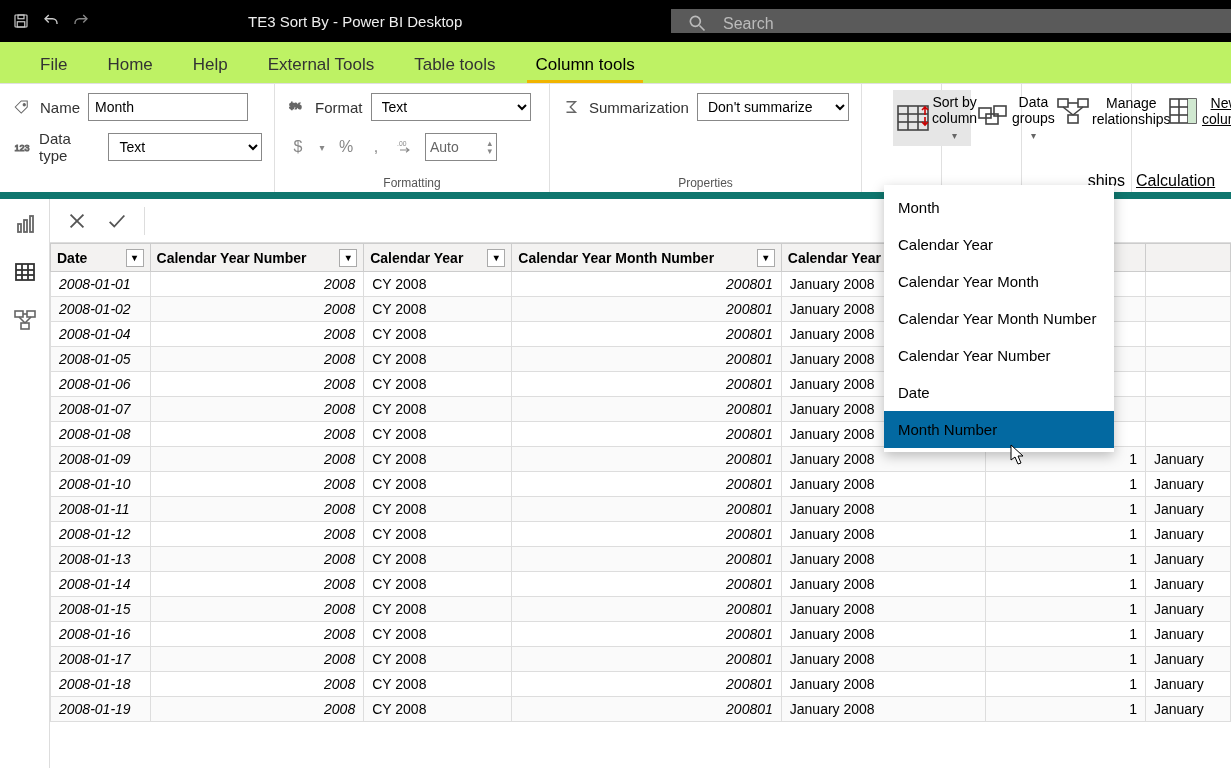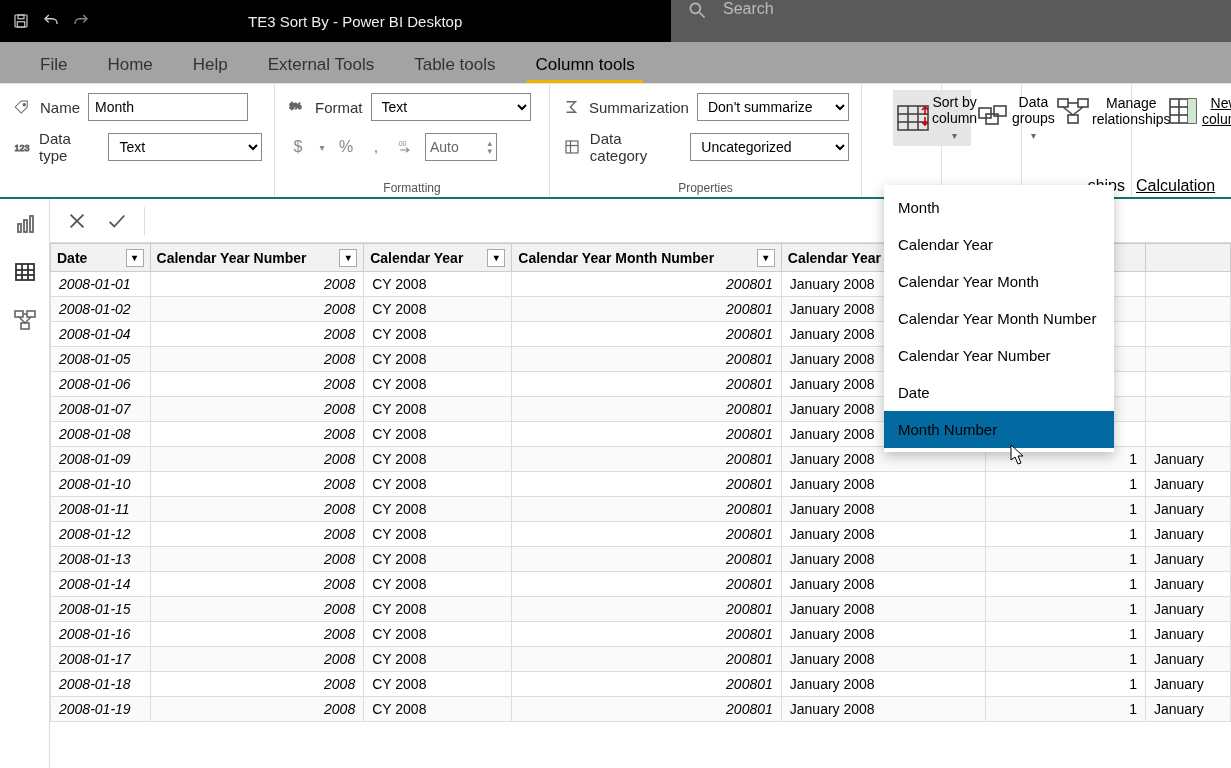--- a/index.html
+++ b/index.html
@@ -5,31 +5,31 @@
   * { box-sizing: border-box; margin: 0; padding: 0; font-family: "Segoe UI", sans-serif; }
   body { background: #f3f2f1; width: 1231px; height: 768px; overflow: hidden; position: relative; }
 
   
   .titlebar { background: #000000; height: 42px; display: flex; align-items: center; color: #ddd; font-size: 14px; gap: 16px; }
   .titlebar .tb-icons { display: flex; gap: 12px; padding: 0 12px; align-items: center; }
   .titlebar .tb-icon { width: 18px; height: 18px; display: flex; align-items: center; justify-content: center; cursor: default; }
   .titlebar .tb-icon svg { width: 18px; height: 18px; }
   .titlebar .title { flex: 0 0 auto; margin-left: 130px; font-size: 15px; color: #eee; }
   .titlebar .spacer { flex: 1; }
-  .titlebar .search { flex: 0 0 560px; height: 42px; background: #5a5a5a; display: flex; align-items: flex-start; padding: 0 16px; color: #bbb; font-size: 16px; }
+  .titlebar .search { flex: 0 0 560px; height: 24px; background: #5a5a5a; display: flex; align-items: flex-end; padding: 0 16px; color: #bbb; font-size: 16px; }
   .titlebar .search svg { width: 20px; height: 20px; margin-right: 16px; }
 
   
-  .tabs { background: #a3a3a3; height: 42px; display: flex; align-items: flex-end; border-bottom: 1px solid #e0e0e0; padding-left: 20px; gap: 0; }
+  .tabs { background: #bef264; height: 42px; display: flex; align-items: flex-end; border-bottom: 1px solid #e0e0e0; padding-left: 20px; gap: 0; }
   .tab { padding: 10px 20px 8px 20px; font-size: 17px; color: #333; cursor: pointer; position: relative; }
   .tab.active { color: #000; }
   .tab.active::after { content: ""; position: absolute; left: 12px; right: 12px; bottom: 0; height: 3px; background: #f0b400; }
 
   
-  .ribbon { background: #fff; height: 115px; display: flex; border-bottom: 2px solid #0f766e; }
+  .ribbon { background: #fff; height: 115px; display: flex; border-bottom: 7px solid #0f766e; }
   .group { border-right: 1px solid #e0e0e0; padding: 6px 12px 2px 12px; display: flex; flex-direction: column; justify-content: space-between; }
   .group .rows { display: flex; flex-direction: column; gap: 6px; }
   .group .row { display: flex; align-items: center; gap: 8px; height: 34px; }
   .group .lab-icon { width: 20px; display: flex; justify-content: center; }
   .group .lab-icon svg { width: 18px; height: 18px; }
   .group .label { font-size: 15px; color: #333; }
   .group .glabel { font-size: 12px; color: #555; text-align: center; padding-top: 2px; }
   select.ribbonsel, input.ribbonin { height: 28px; border: 1px solid #888; font-size: 14px; padding: 2px 6px; background: #fff; }
   .fmt-btns { display: flex; gap: 8px; align-items: center; }
   .fmt-btn { width: 22px; height: 22px; display: flex; align-items: center; justify-content: center; color: #888; font-size: 16px; }
@@ -187,33 +187,20 @@
     <div class="rows">
       <div class="row">
         <div class="lab-icon">
           <svg viewBox="0 0 24 24" fill="none" stroke="#666" stroke-width="1.8">
               <path d="M6 5h12l-7 7 7 7H6"></path>
             </svg>
         </div>
         <span class="label">Summarization</span>
         <select class="ribbonsel" style="width:160px">
           <option>Don't summarize</option>
-        </select>
-      </div>
-      <div class="row">
-        <div class="lab-icon">
-          <svg viewBox="0 0 24 24" fill="none" stroke="#666" stroke-width="1.6">
-              <rect x="4" y="4" width="16" height="16"></rect>
-              <line x1="4" y1="10" x2="20" y2="10"></line>
-              <line x1="10" y1="4" x2="10" y2="20"></line>
-            </svg>
-        </div>
-        <span class="label">Data category</span>
-        <select class="ribbonsel" style="width:160px">
-          <option>Uncategorized</option>
         </select>
       </div>
     </div>
     <div class="glabel">Properties</div>
   </div>
 
   <div class="biggroup" style="width:80px">
     <div class="btns">
       <div class="bigbtn active">
         <div class="bicon">

